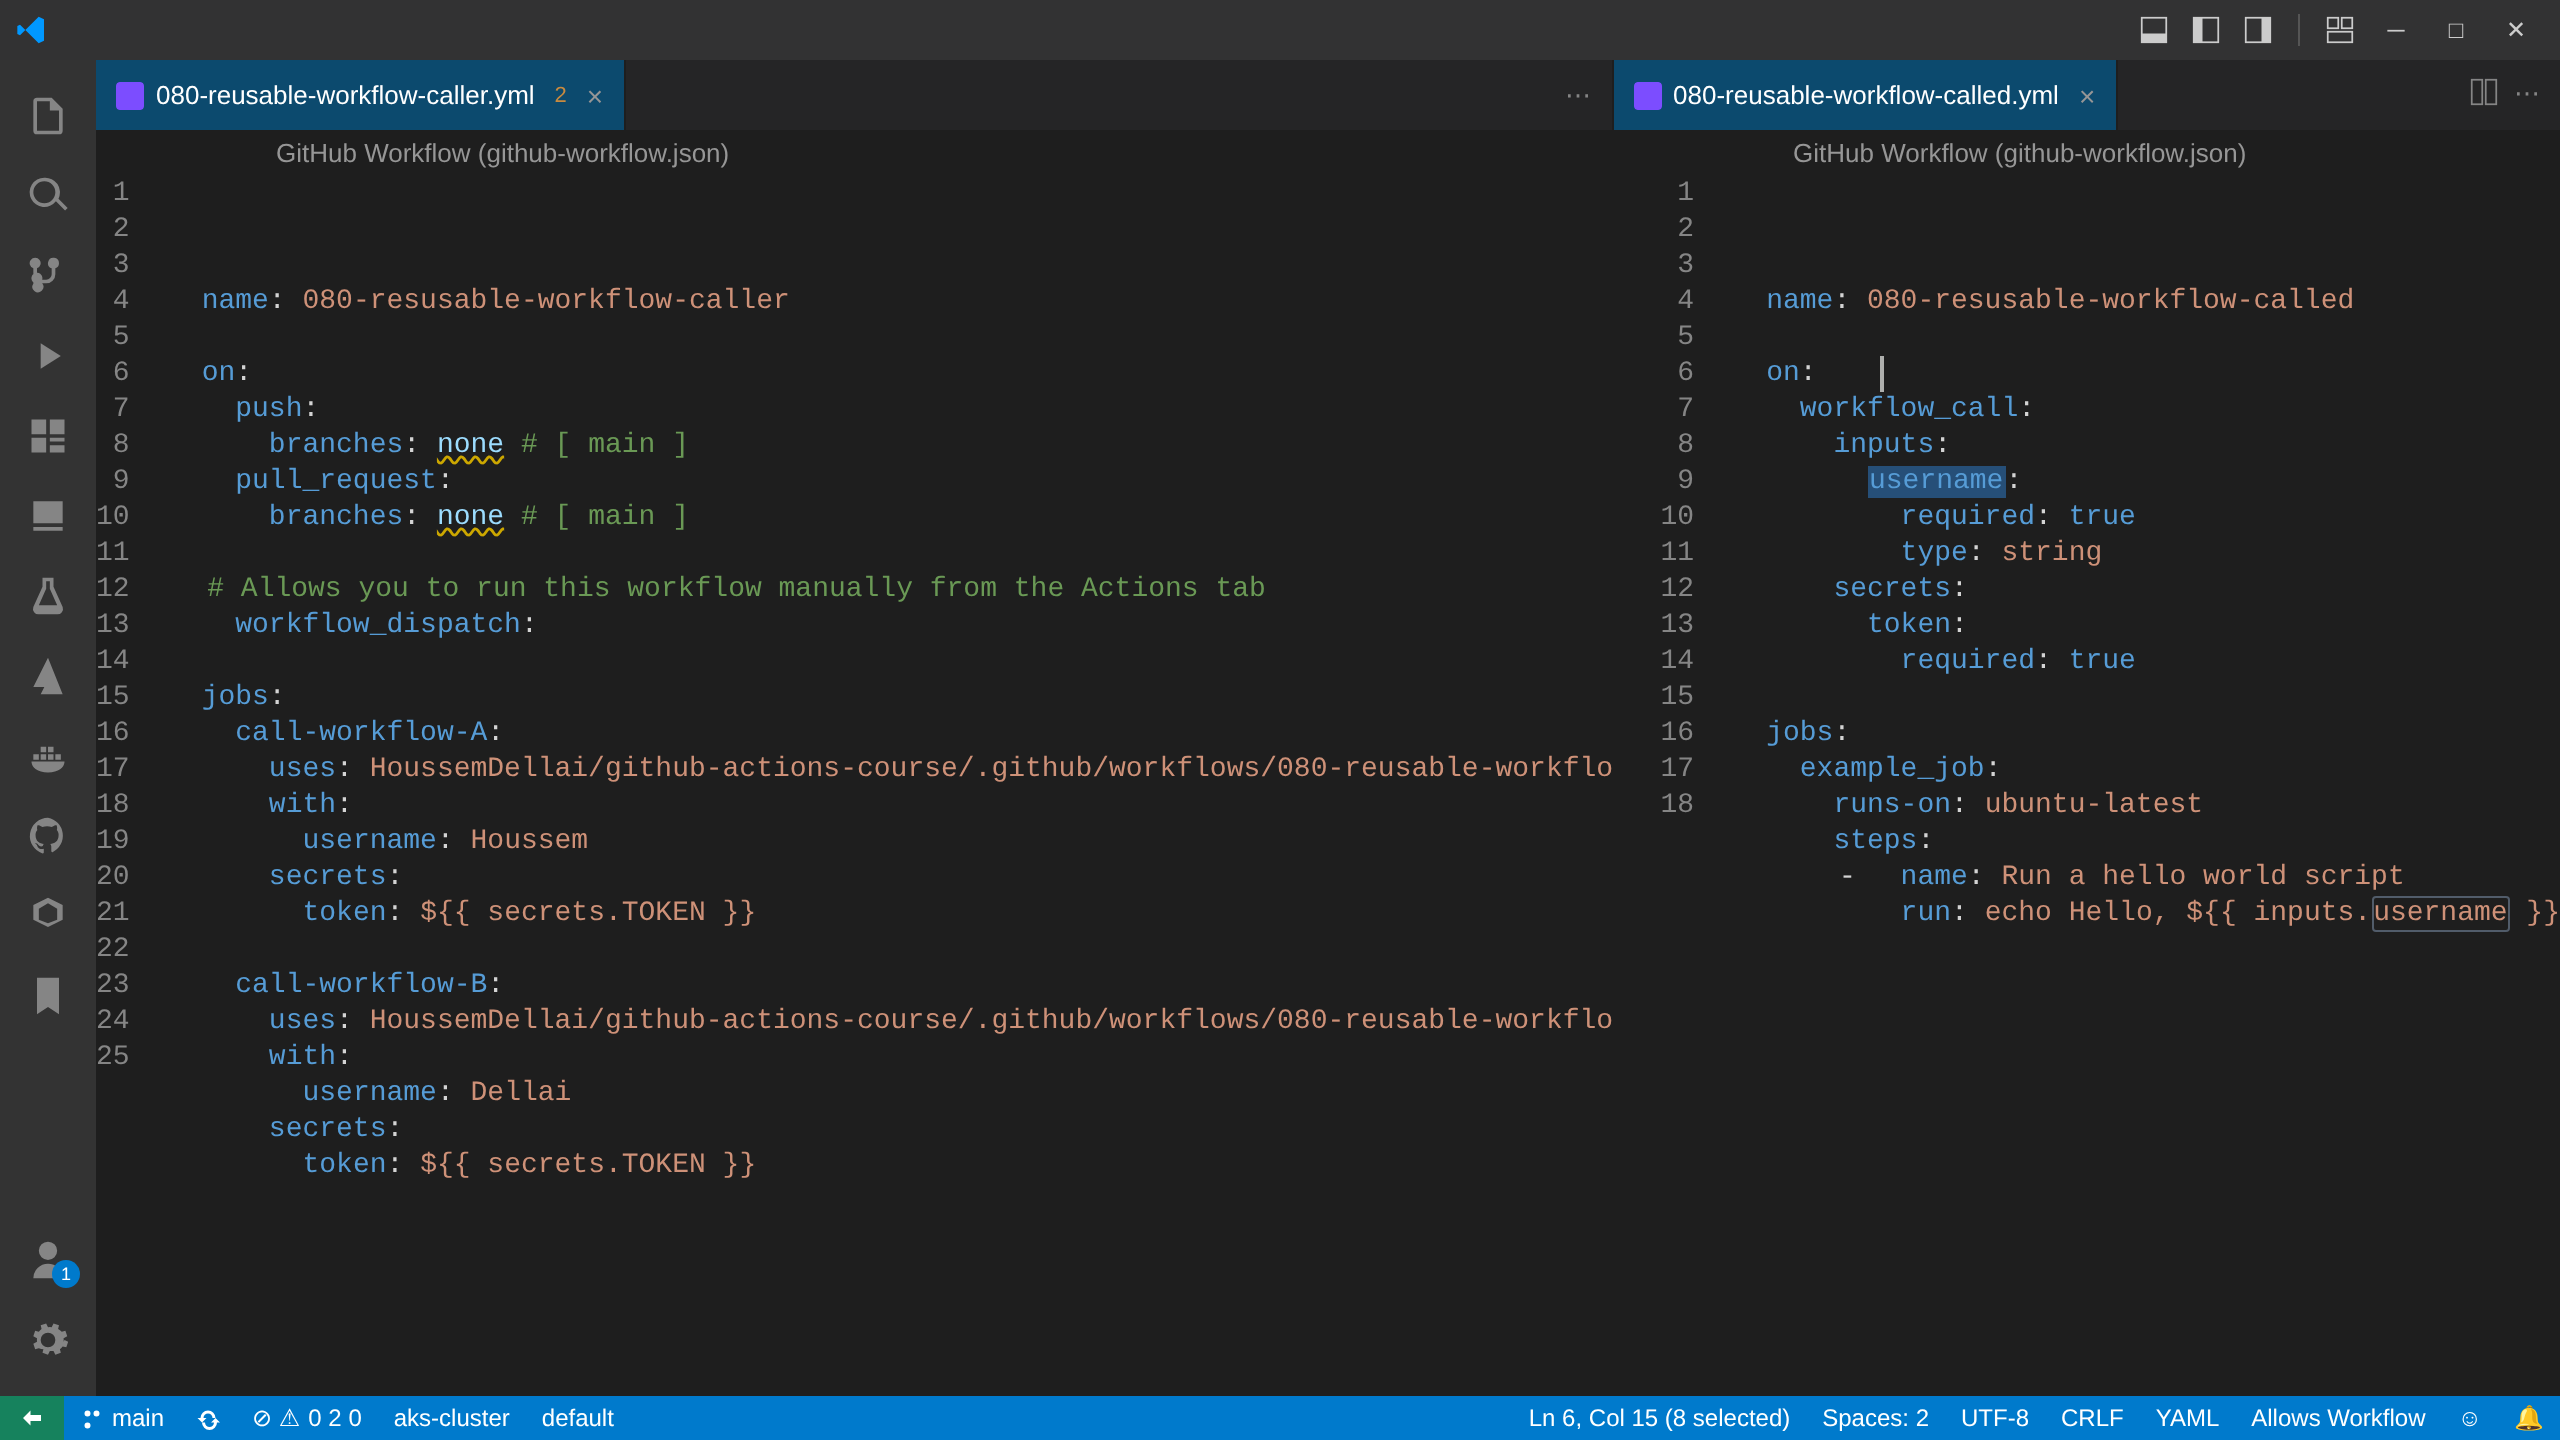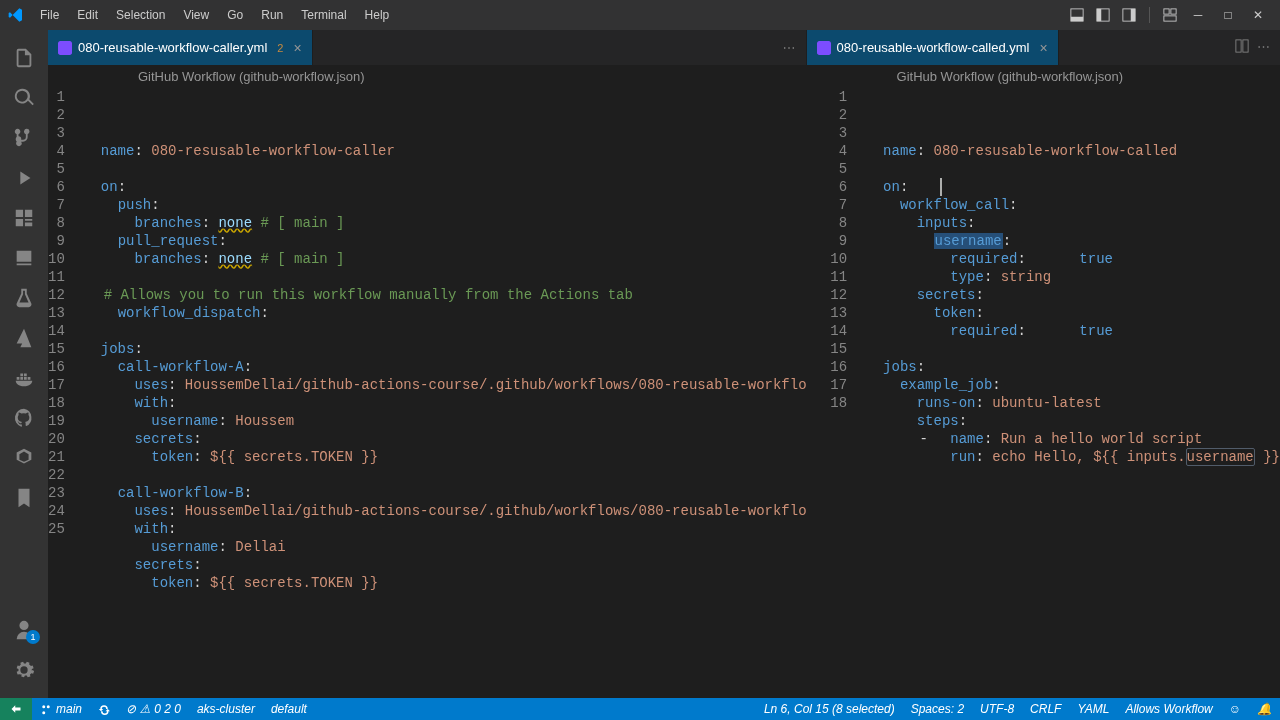--- a/index.html
+++ b/index.html
@@ -170,21 +170,21 @@
 }
 .code-content {
   flex: 1;
   white-space: pre;
   padding-left: 4px;
   position: relative;
 }
 .line { height: 18px; }
 .tk-key { color: #569cd6; margin-left: 14px; }
 .tk-str { color: #ce9178; }
-.tk-bool { color: #569cd6; margin-left: 45px; }
+.tk-bool { color: #569cd6; }
 .tk-comment { color: #6a9955; }
 .tk-none { color: #9cdcfe; text-decoration: underline wavy #cca700; }
 .tk-plain { color: #d4d4d4; }
 .cursor-insert {
   position: absolute;
   width: 2px;
   height: 18px;
   background: #aeafad;
 }
 .selection {
@@ -202,46 +202,35 @@
   align-items: center;
   font-size: 12px;
   color: #ffffff;
 }
 .status-item {
   padding: 0 8px;
   height: 22px;
   display: flex;
   align-items: center;
   gap: 4px;
-  font-style: italic;
 }
 .status-remote {
   background: #16825d;
   padding: 0 10px;
 }
 .status-right { margin-left: auto; display: flex; }
 svg { fill: currentColor; }
 </style>
 </head>
 <body>
 
 <div class="titlebar">
   <svg class="vscode-logo" viewBox="0 0 24 24">
       <path fill="#0098ff" d="M17 2L7 12l10 10 4-2V4l-4-2zM3 8l4 4-4 4-2-1V9l2-1z"></path>
     </svg>
-  <div class="menu-items">
-      <div class="menu-item">File</div>
-      <div class="menu-item">Edit</div>
-      <div class="menu-item">Selection</div>
-      <div class="menu-item">View</div>
-      <div class="menu-item">Go</div>
-      <div class="menu-item">Run</div>
-      <div class="menu-item">Terminal</div>
-      <div class="menu-item">Help</div>
-    </div>
   <div class="window-controls">
     <div class="layout-btn">
         <svg width="14" height="14" viewBox="0 0 16 16">
           <rect x="1" y="1" width="14" height="14" fill="none" stroke="#ccc" stroke-width="1"></rect>
           <rect x="1" y="10" width="14" height="5" fill="#ccc"></rect>
         </svg>
       </div>
     <div class="layout-btn">
         <svg width="14" height="14" viewBox="0 0 16 16">
           <rect x="1" y="1" width="14" height="14" fill="none" stroke="#ccc" stroke-width="1"></rect>

